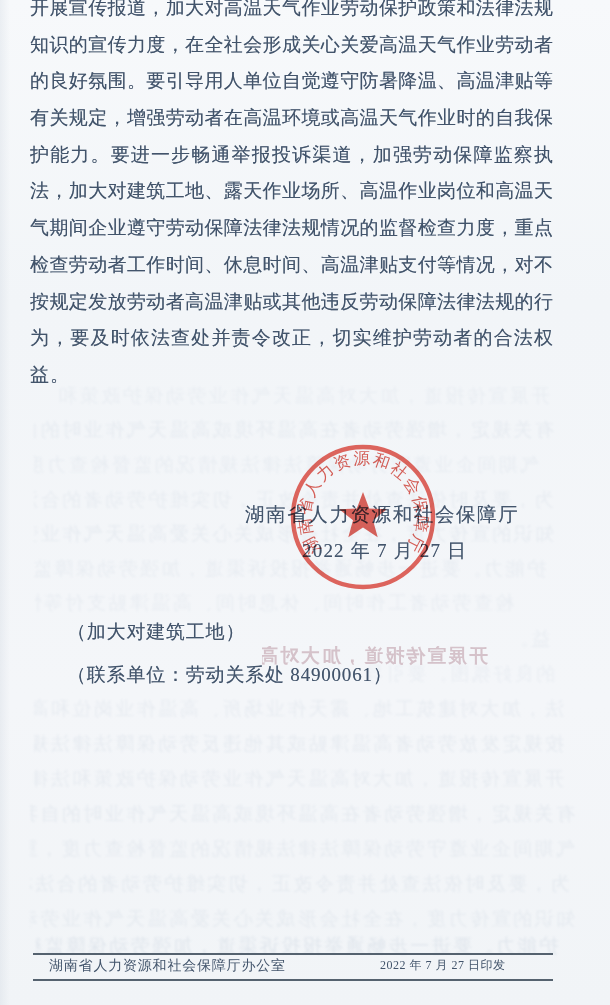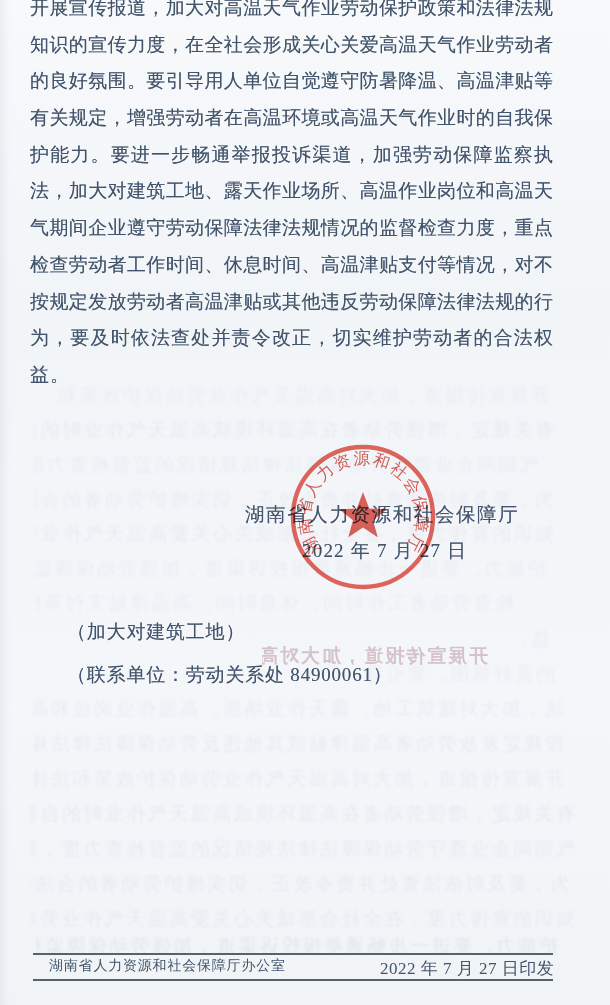--- a/index.html
+++ b/index.html
@@ -79,21 +79,21 @@
   
   .footer-rule{position:absolute;left:33px;width:520px;height:2px;background:#55626f;}
   .footer-rule--top{top:953px;}
   .footer-rule--bottom{top:979px;}
   .footer-office{
     position:absolute;left:49px;top:957px;
     color:#42546b;font-size:14px;letter-spacing:0.8px;white-space:nowrap;
   }
   .footer-date{
     position:absolute;left:380px;top:957px;width:166px;
-    color:#42546b;font-size:17px;letter-spacing:0.5px;white-space:nowrap;
+    color:#42546b;font-size:12px;letter-spacing:0.5px;white-space:nowrap;
   }
 </style>
 </head>
 <body>
 
 <div class="page">
 
   <div class="bleed-layer">
       <div class="bleed-line" style="top: 386px; left: 58px; width: 492px; opacity: 0.09;">开展宣传报道，加大对高温天气作业劳动保护政策和法律法规</div>
       <div class="bleed-line" style="top: 420px; left: 34px; width: 520px; opacity: 0.12;">有关规定，增强劳动者在高温环境或高温天气作业时的自我保</div>

